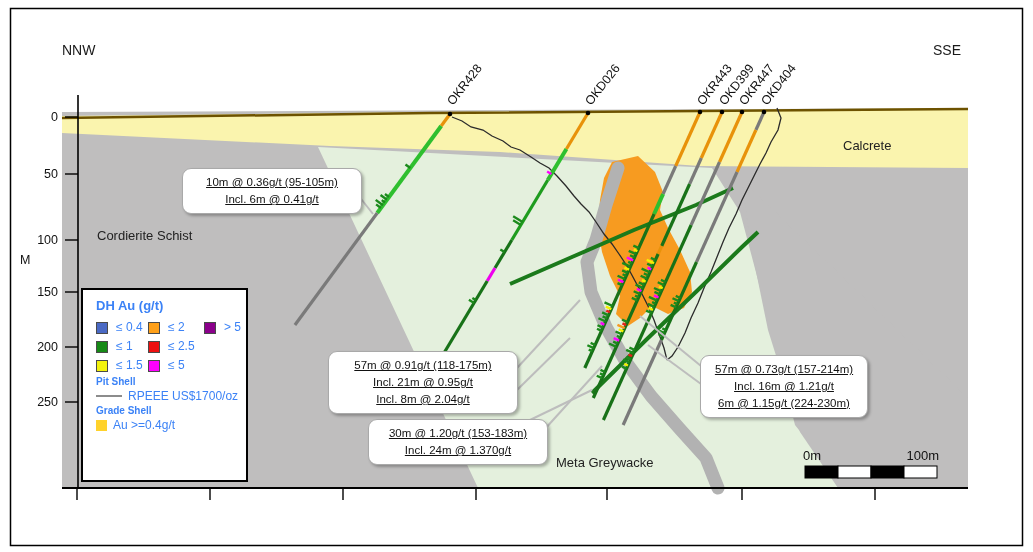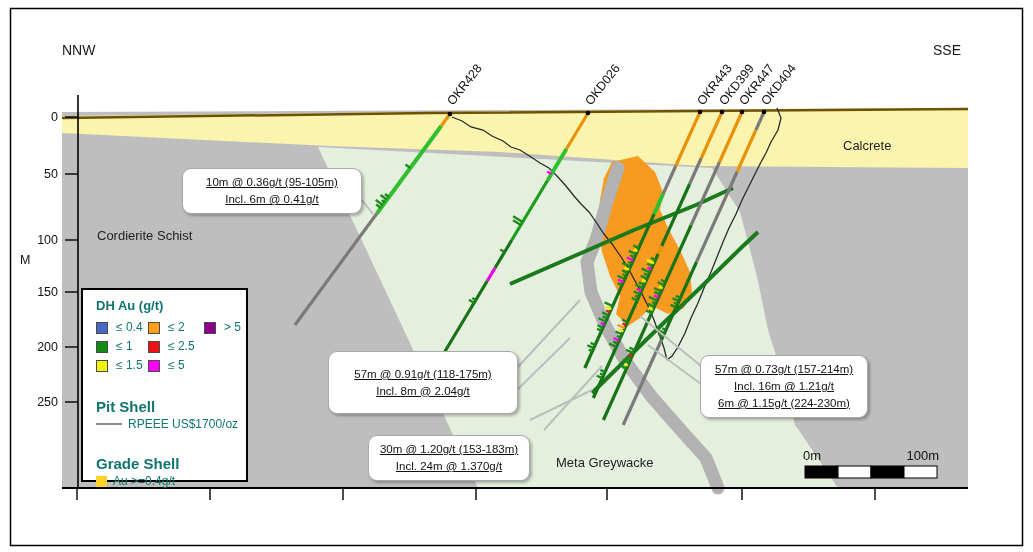--- a/index.html
+++ b/index.html
@@ -9,34 +9,34 @@
   .compass{font-size:14px;color:#1a1a1a;}
   .nnw{left:62px;top:42px;}
   .sse{left:933px;top:42px;}
   
   .co{position:absolute;background:#fff;border:1.5px solid #a9a9a9;border-radius:9px;
       box-shadow:2px 2px 3px rgba(0,0,0,.28);font-size:11.5px;line-height:1.45;
       text-align:center;color:#111;display:flex;flex-direction:column;justify-content:center;
       padding:3px 4px;box-sizing:border-box;text-decoration:underline;}
   .co1{left:182px;top:168px;width:180px;height:46px;}
   .co2{left:328px;top:351px;width:190px;height:63px;}
-  .co3{left:368px;top:419px;width:162px;height:46px;margin-top:16px;}
+  .co3{left:368px;top:419px;width:180px;height:46px;}
   .co4{left:700px;top:355px;width:168px;height:63px;}
   
   .legend{position:absolute;left:81px;top:288px;width:167px;height:194px;background:#fff;
-          border:2px solid #000;box-sizing:border-box;padding:8px 4px 6px 13px;color:#0f766e;}
+          border:2px solid #000;box-sizing:border-box;padding:8px 4px 6px 13px;color:#3b82f6;}
   .legend .ttl{font-weight:bold;font-size:13px;margin-bottom:4px;}
   .grades{display:grid;grid-auto-flow:column;grid-template-rows:repeat(3,19px);
           grid-template-columns:52px 56px 42px;align-items:center;font-size:12px;}
   .gitem{display:flex;align-items:flex-end;gap:8px;white-space:nowrap;}
   .sw{display:inline-block;width:12px;height:12px;border:1px solid #4a4a4a;box-sizing:border-box;flex:0 0 auto;}
   .pit-row,.grade-row{display:flex;align-items:center;gap:6px;font-size:12px;margin-top:2px;}
   .pit-line{display:inline-block;width:26px;height:0;border-top:2px solid #8c8c8c;}
   .gs-sw{display:inline-block;width:11px;height:11px;flex:0 0 auto;}
-  .sec-ttl{font-weight:bold;font-size:15px;margin-top:24px;}
+  .sec-ttl{font-weight:bold;font-size:10px;margin-top:2px;}
 </style>
 </head>
 <body>
 
 <div class="stage">
   <svg id="scene" width="1033" height="552" viewBox="0 0 1033 552">
       <polygon points="62,112 968,108 968,488 62,488" fill="#bfbebe" stroke="none"></polygon>
       <polygon points="318,147 712,168 740,212 762,295 795,425 845,488 478,488" fill="#e4f0dd" stroke="none"></polygon>
       <polygon points="742,180 968,398 968,488 838,488 800,432 768,330 750,242" fill="#bfbebe" stroke="none"></polygon>
       <polygon points="62,116 430,112 968,108 968,168 700,166 500,152 330,146 62,133" fill="#faf4ae" stroke="none"></polygon>
@@ -216,20 +216,21 @@
 
   <div class="overlay compass nnw">NNW</div>
   <div class="overlay compass sse">SSE</div>
 
   <div class="co co1">
     <div>10m @ 0.36g/t (95-105m)</div>
     <div>Incl. 6m @ 0.41g/t</div>
   </div>
   <div class="co co2">
     <div>57m @ 0.91g/t (118-175m)</div>
+    <div>Incl. 21m @ 0.95g/t</div>
     <div>Incl. 8m @ 2.04g/t</div>
   </div>
   <div class="co co3">
     <div>30m @ 1.20g/t (153-183m)</div>
     <div>Incl. 24m @ 1.370g/t</div>
   </div>
   <div class="co co4">
     <div>57m @ 0.73g/t (157-214m)</div>
     <div>Incl. 16m @ 1.21g/t</div>
     <div>6m @ 1.15g/t (224-230m)</div>

